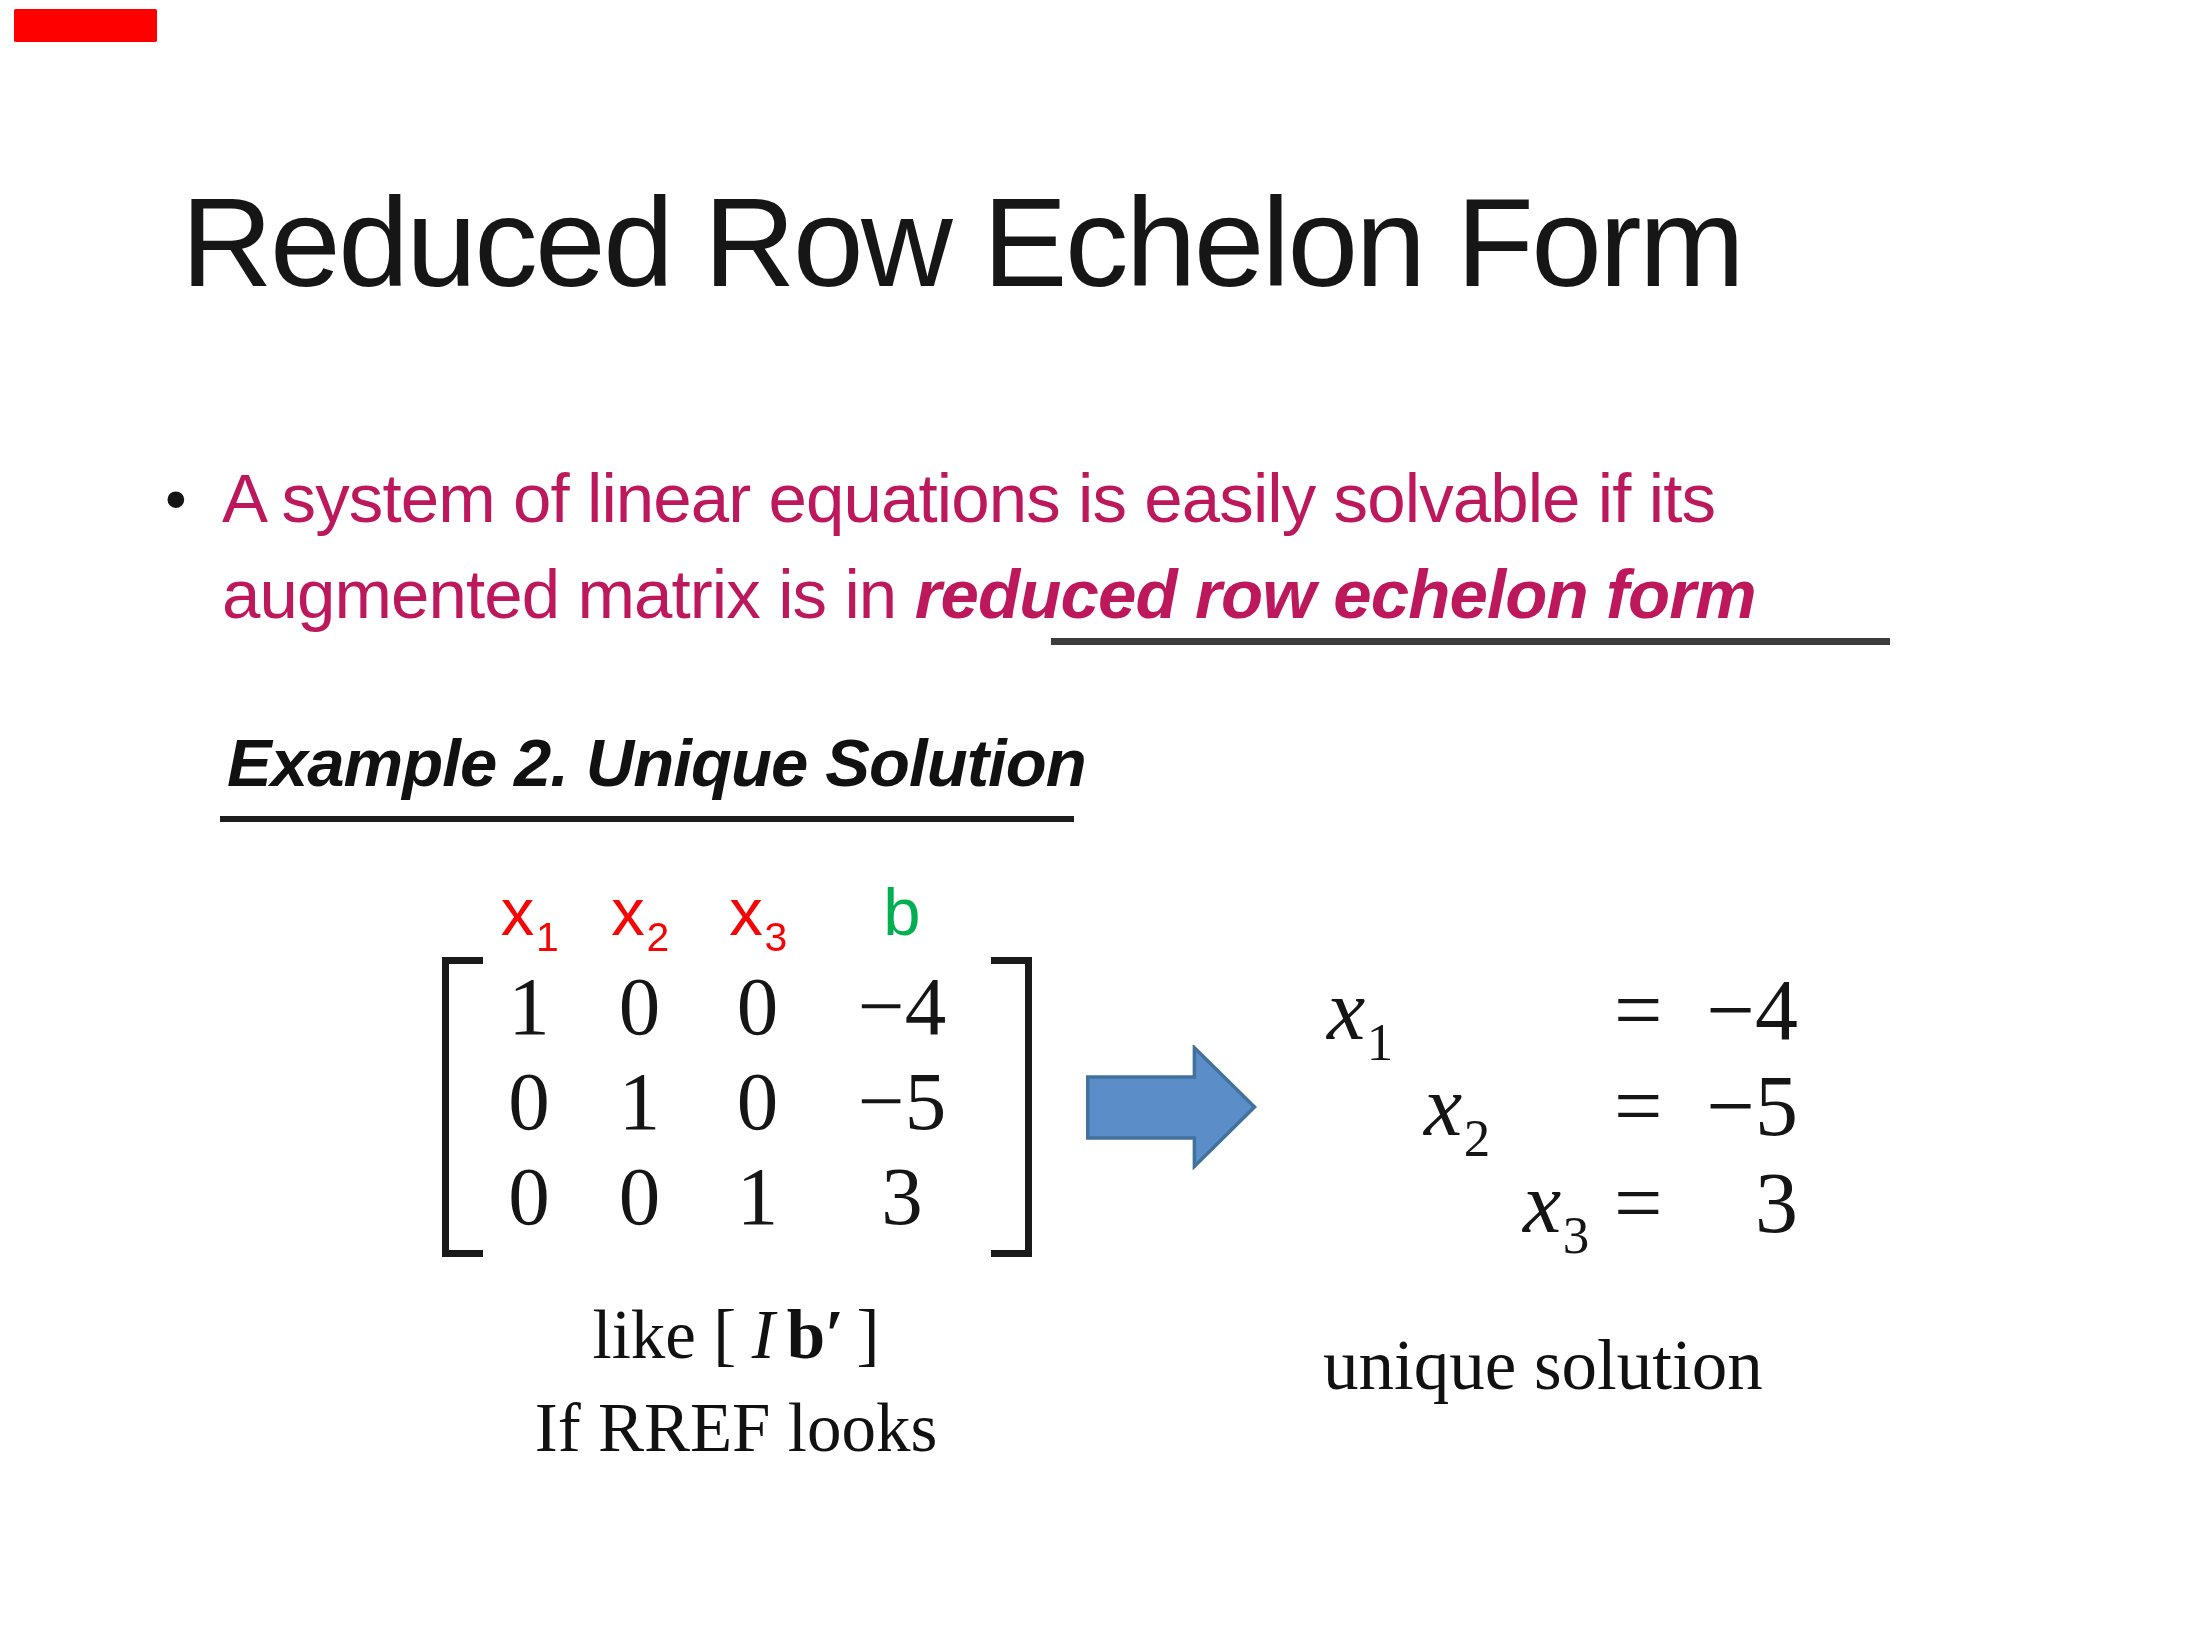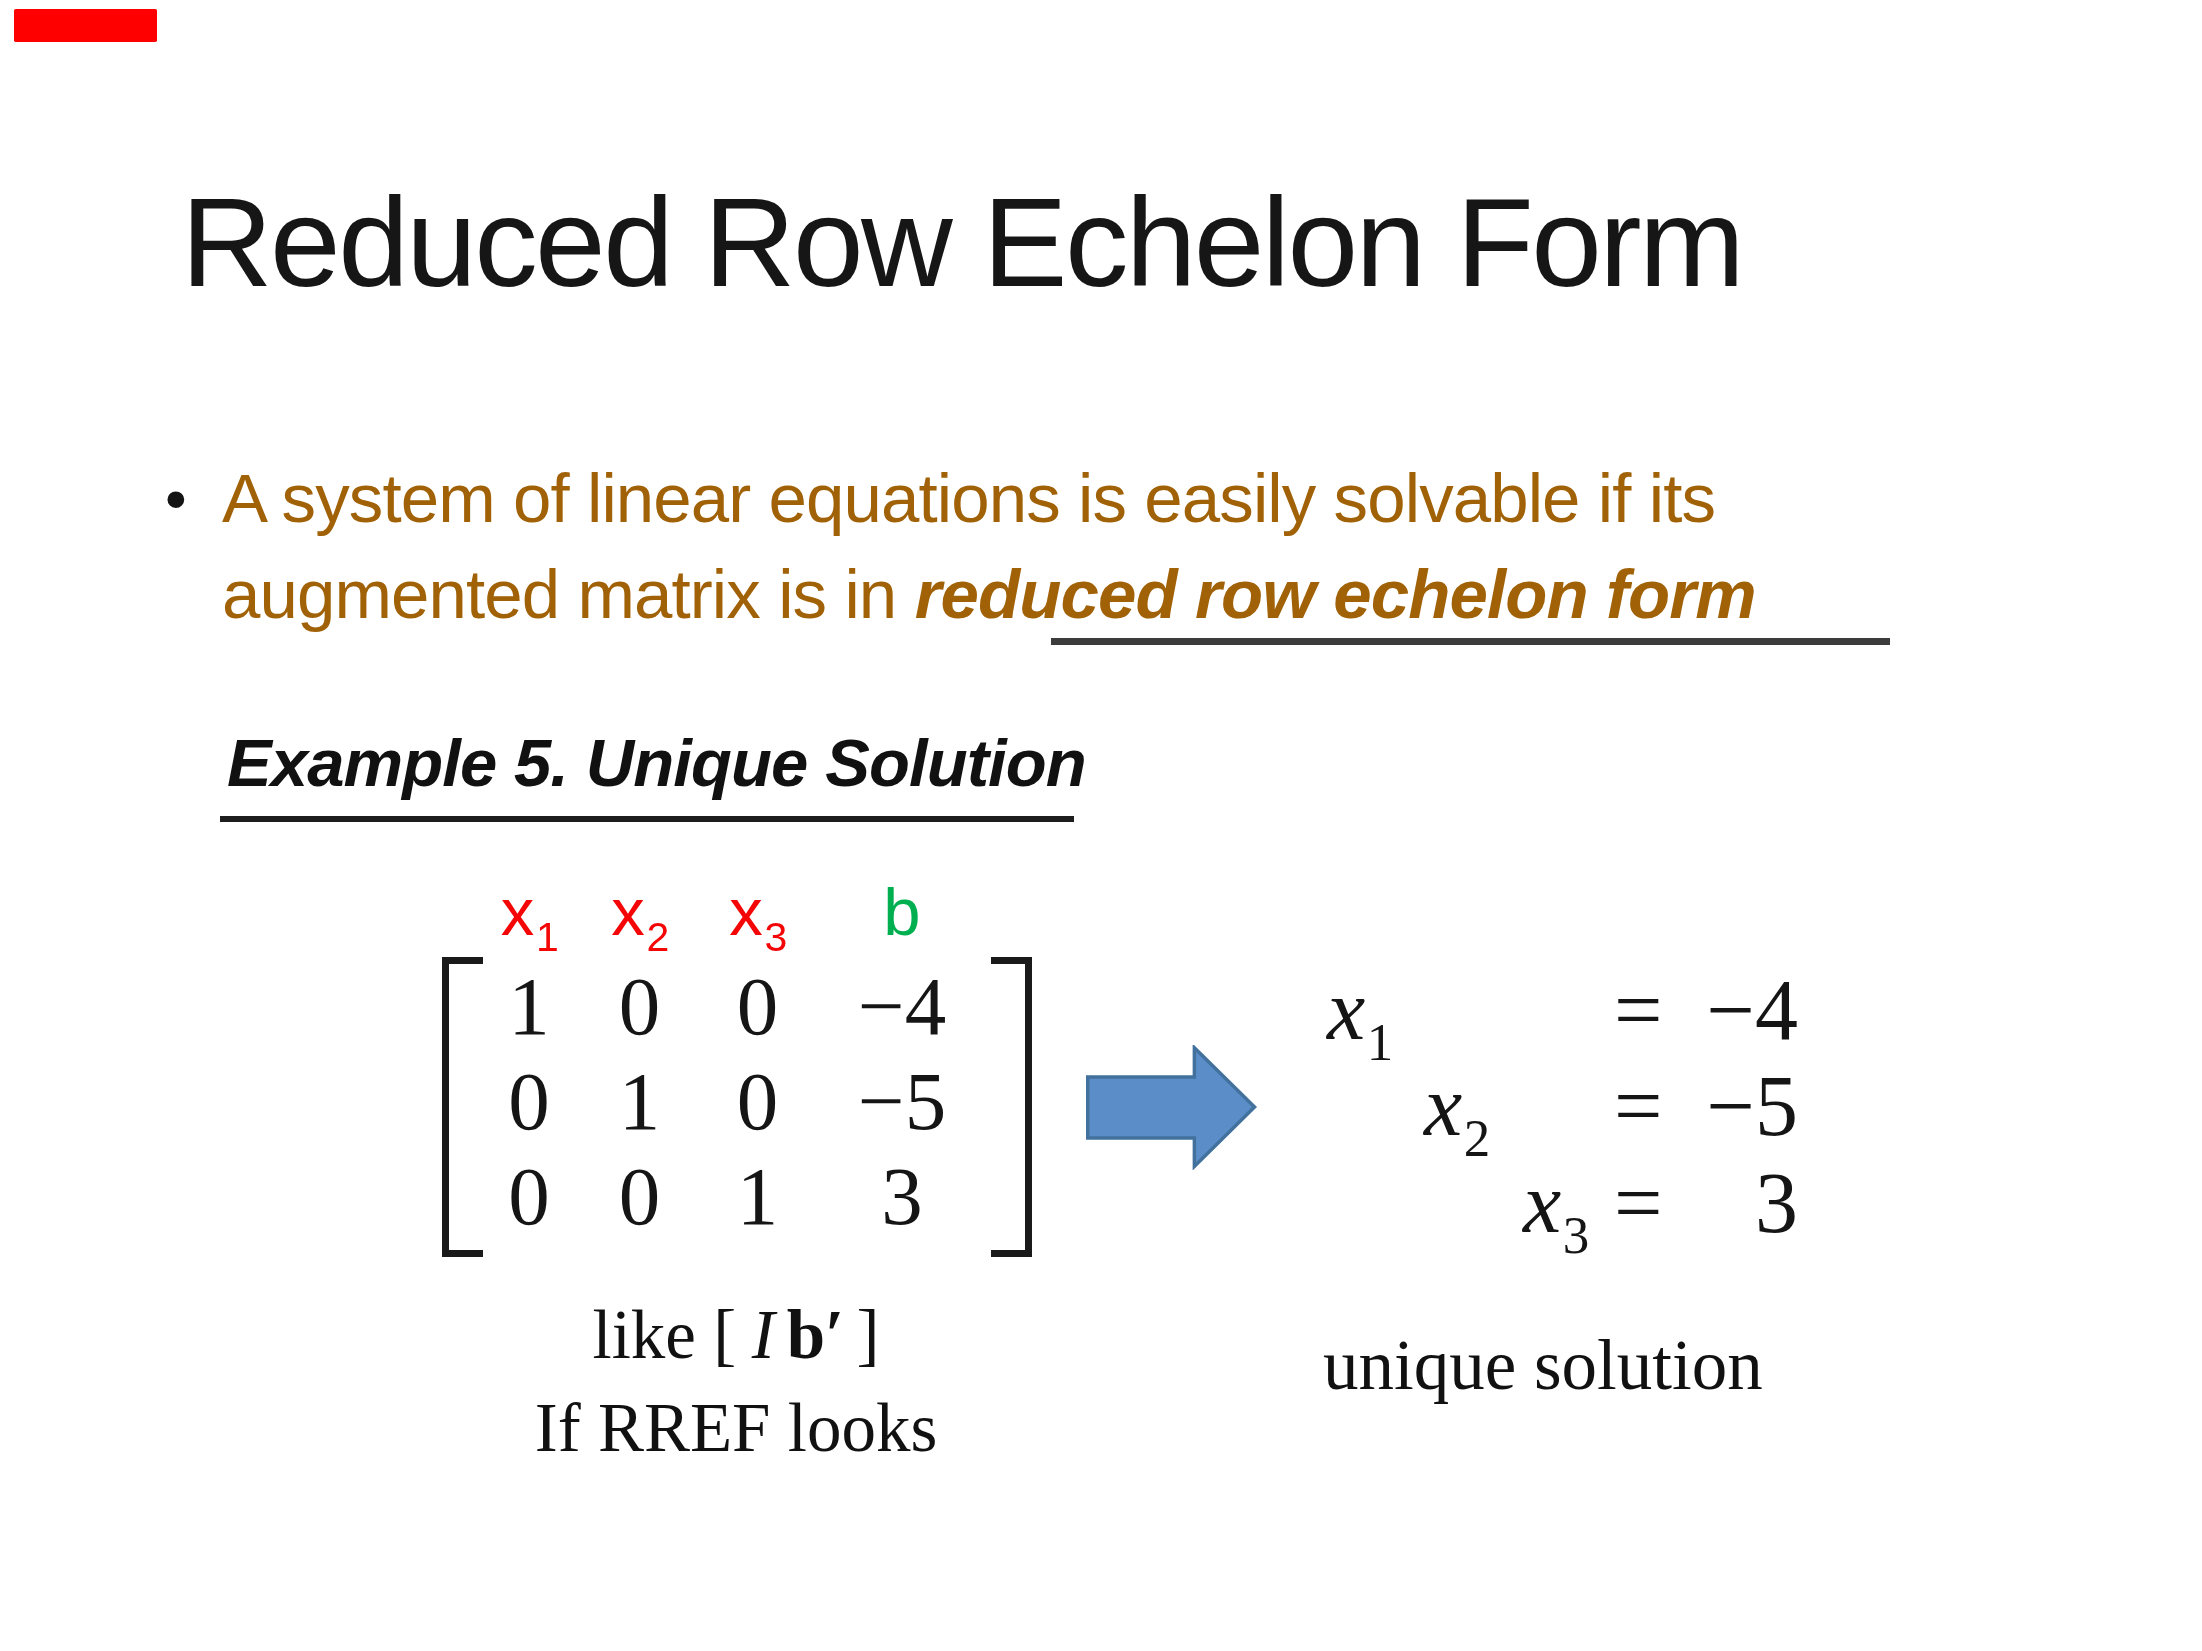--- a/index.html
+++ b/index.html
@@ -8,21 +8,21 @@
     font-family:"Liberation Sans",sans-serif;color:#141414;overflow:hidden;
   }
   .corner-bar{position:absolute;left:13.8px;top:8.6px;width:143px;height:33px;background:#fe0000;border-radius:1.7px;}
   .title{
     position:absolute;left:181px;top:169px;font-size:127px;font-weight:300;
     letter-spacing:-2.6px;white-space:nowrap;color:#161616;
   }
   .bullet-marker{position:absolute;left:165px;top:451px;font-size:62px;line-height:96px;}
   .bullet-text{
     position:absolute;left:222px;top:451px;width:1841px;
-    font-size:69px;line-height:96px;letter-spacing:-0.9px;color:#a16207;
+    font-size:69px;line-height:96px;letter-spacing:-0.9px;color:#be185d;
   }
   .bullet-text .em{font-weight:bold;font-style:italic;letter-spacing:-0.9px;}
   .em-underline{position:absolute;left:1051px;top:638px;width:953px;height:6.9px;background:#3c3c3c;}
   .example{
     position:absolute;left:227px;top:724px;font-size:67px;font-weight:bold;font-style:italic;
     letter-spacing:-0.9px;white-space:nowrap;color:#111;
   }
   .example-underline{position:absolute;left:220px;top:816px;width:854px;height:6px;background:#1d1d1d;}
 
   
@@ -78,21 +78,21 @@
 <div id="slide">
 
   <div class="corner-bar"></div>
 
   <div class="title">Reduced Row Echelon Form</div>
 
   <div class="bullet-marker">•</div>
   <div class="bullet-text"><span>A system of linear equations is easily solvable if its augmented matrix is in </span><span class="em">reduced row echelon form</span></div>
   <div class="em-underline"></div>
 
-  <div class="example">Example 5. Unique Solution</div>
+  <div class="example">Example 2. Unique Solution</div>
   <div class="example-underline"></div>
 
   <div class="matrix-labels">
     <span class="lbl lbl-red"><span>x</span><span class="sub">1</span></span>
     <span class="lbl lbl-red"><span>x</span><span class="sub">2</span></span>
     <span class="lbl lbl-red"><span>x</span><span class="sub">3</span></span>
     <span class="lbl lbl-green"><span>b</span><span class="sub"></span></span>
   </div>
 
   <div class="bracket left"></div>

